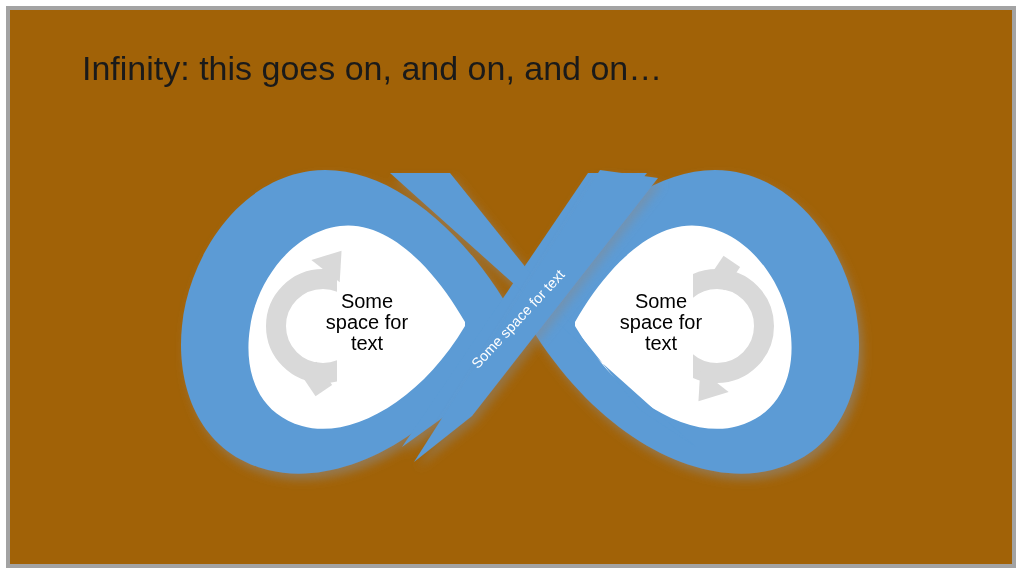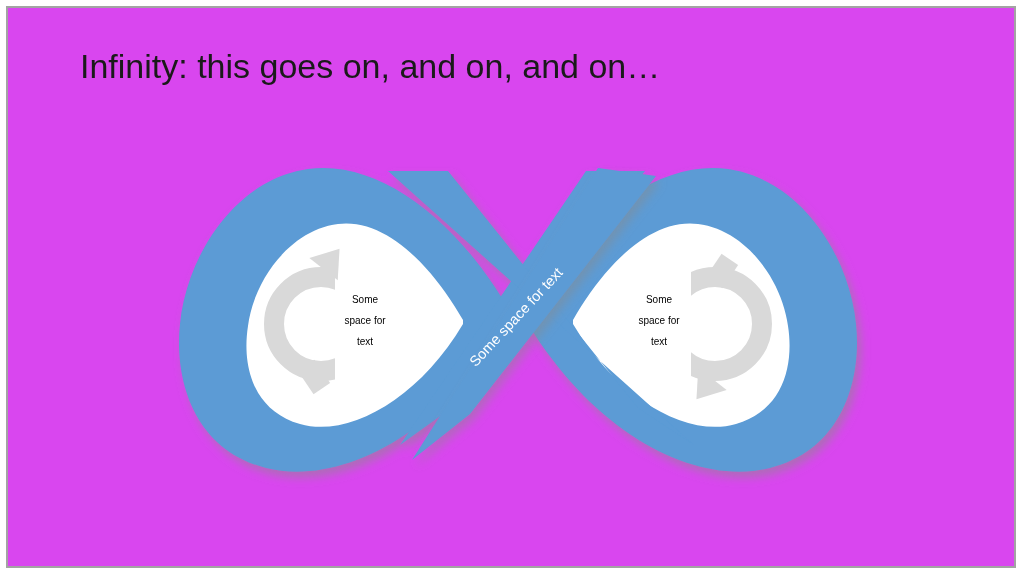--- a/index.html
+++ b/index.html
@@ -12,22 +12,22 @@
     height: 576px;
     font-family: "Liberation Sans", sans-serif;
     overflow: hidden;
   }
   .slide {
     position: absolute;
     left: 6px;
     top: 6px;
     width: 1010px;
     height: 562px;
-    background: #d946ef;
-    border: 2px solid #a3a3a3;
+    background: #a16207;
+    border: 4px solid #a3a3a3;
     box-sizing: border-box;
     overflow: hidden;
   }
   .slide-title {
     position: absolute;
     left: 72px;
     top: 36px;
     font-size: 34px;
     line-height: 44px;
     color: #1a1a1a;
@@ -45,21 +45,21 @@
   }
   .infinity-svg {
     position: absolute;
     left: 0;
     top: 0;
   }
   .loop-text {
     position: absolute;
     width: 150px;
     text-align: center;
-    font-size: 10px;
+    font-size: 20px;
     line-height: 21px;
     color: #000000;
     font-family: "Liberation Sans", sans-serif;
   }
   .loop-text.left  { left: 282px; top: 281px; }
   .loop-text.right { left: 576px; top: 281px; }
 
   .center-text {
     position: absolute;
     left: 408px;

